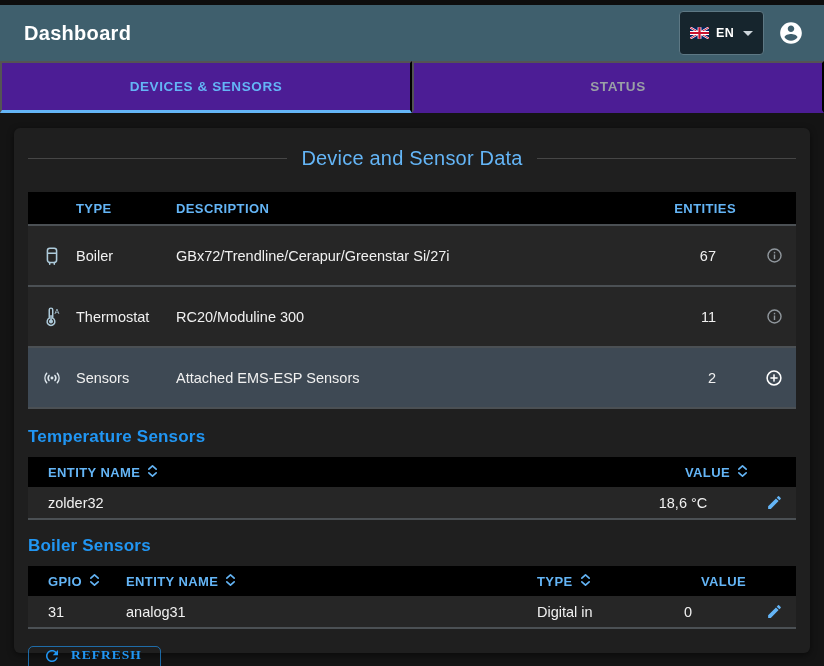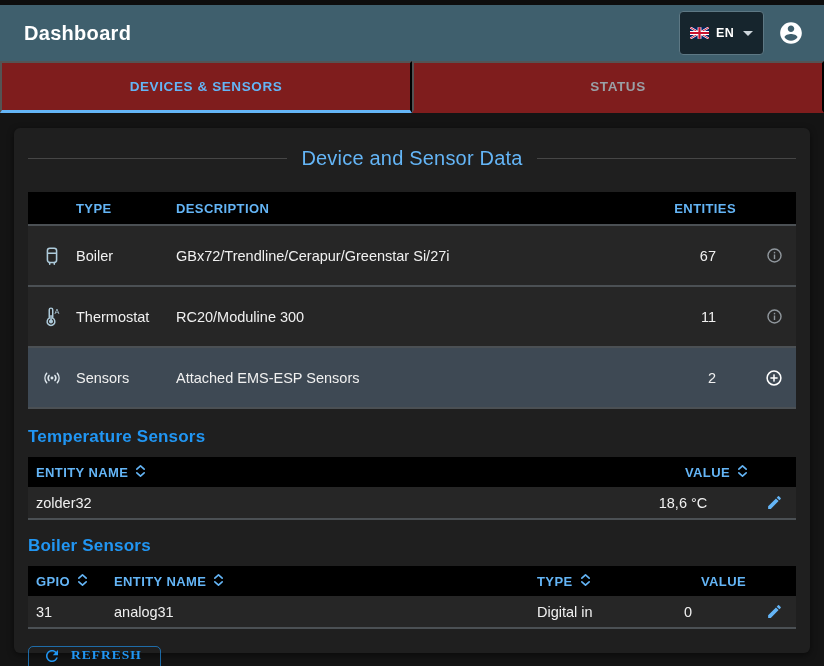--- a/index.html
+++ b/index.html
@@ -13,21 +13,21 @@
   .appbar-title { font-size:20px; font-weight:700; color:#ffffff; letter-spacing:0.3px; }
   .appbar-spacer { flex:1; }
   .lang-select { display:flex; align-items:center; gap:7px; height:44px; padding:0 10px;
                  background:#16252d; border:1px solid #5d7884; border-radius:4px; cursor:pointer; margin-right:14px; }
   .lang-code { font-size:12.5px; font-weight:700; color:#ffffff; letter-spacing:0.3px; }
   .caret-down { width:0; height:0; border-left:5px solid transparent; border-right:5px solid transparent;
                 border-top:5px solid #cdd6db; margin-left:2px; }
   .avatar { width:26px; height:26px; display:flex; align-items:center; justify-content:center; cursor:pointer; }
 
   
-  .tabbar { height:52px; background:#7f1d1d; display:flex; }
+  .tabbar { height:52px; background:#4c1d95; display:flex; }
   .tab { flex:1; display:flex; align-items:center; justify-content:center;
          font-size:13.5px; font-weight:700; letter-spacing:0.6px; cursor:pointer;
          border-bottom:3px solid transparent; background:none; color:#9aa0a6; }
   .tab.active { color:#64b5f6; border-bottom-color:#64b5f6; }
 
   
   .card { margin:15px 14px 0 14px; height:525px; background:#1f1f1f; border-radius:6px;
           box-shadow:0 2px 6px rgba(0,0,0,0.5); padding:16px 14px 0 14px; }
 
   .section-title { display:flex; align-items:center; gap:14px; height:28px; margin-bottom:20px; }
@@ -52,21 +52,21 @@
 
   
   .subheading { font-size:17px; font-weight:700; color:#2196f3; letter-spacing:0.2px; margin:0 0 10px 0; }
   .sect-temp { margin-top:18px; }
   .sect-analog { margin-top:16px; }
 
   .sm-head { height:30px; font-size:13px; }
   .sm-row { height:33px; }
   .temp-grid { grid-template-columns:1fr 130px 44px; }
   .ana-grid { grid-template-columns:78px 1fr 95px 120px 44px; }
-  .pad-l { padding-left:8px; }
+  .pad-l { padding-left:20px; }
   .right { text-align:center; }
   .val-td { padding-right:8px; }
   .head-flex { display:flex; align-items:center; gap:7px; cursor:pointer; }
   .head-flex-end { display:flex; align-items:center; justify-content:flex-end; gap:7px; cursor:pointer; padding-right:4px; }
   .head-val-plain { text-align:right; padding-right:6px; }
 
   .sort-svg { display:inline-block; }
 
   
   .refresh-btn { margin-top:17px; height:34px; display:inline-flex; align-items:flex-start; gap:10px;

